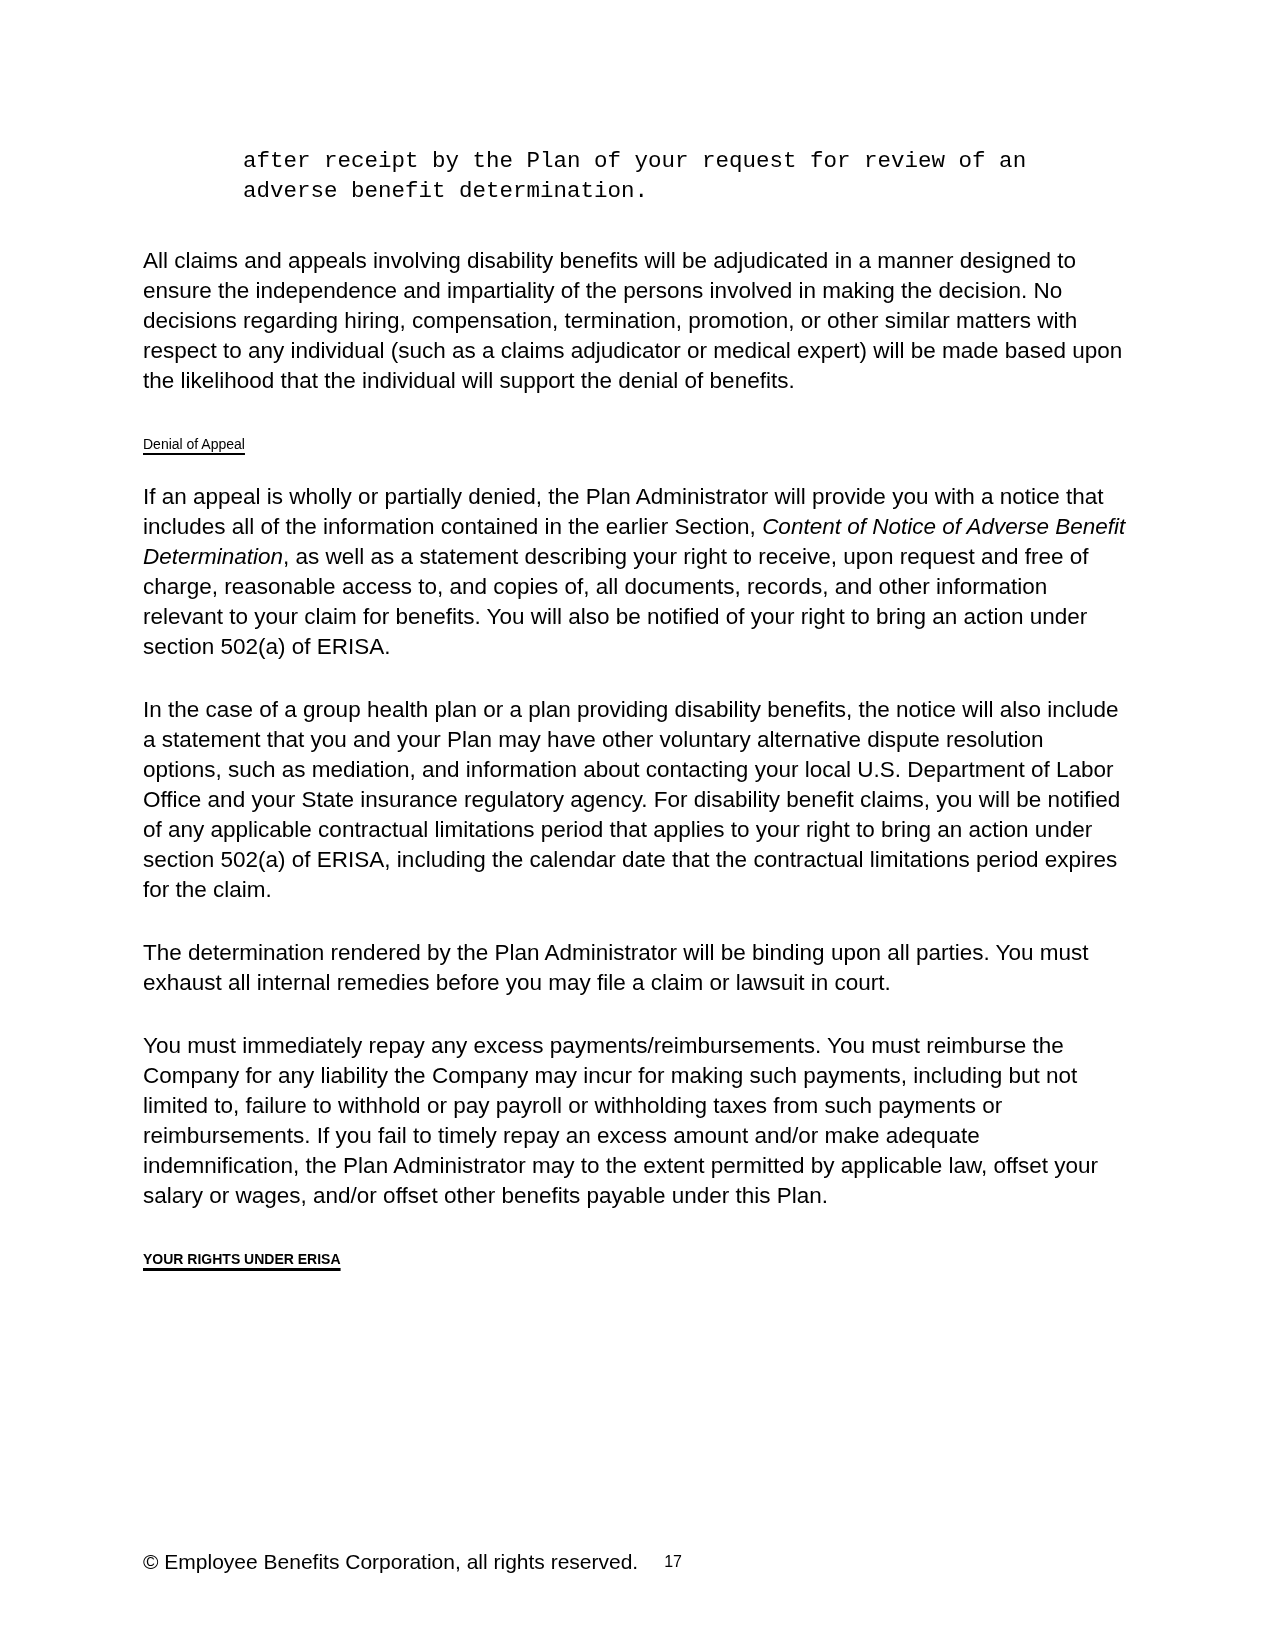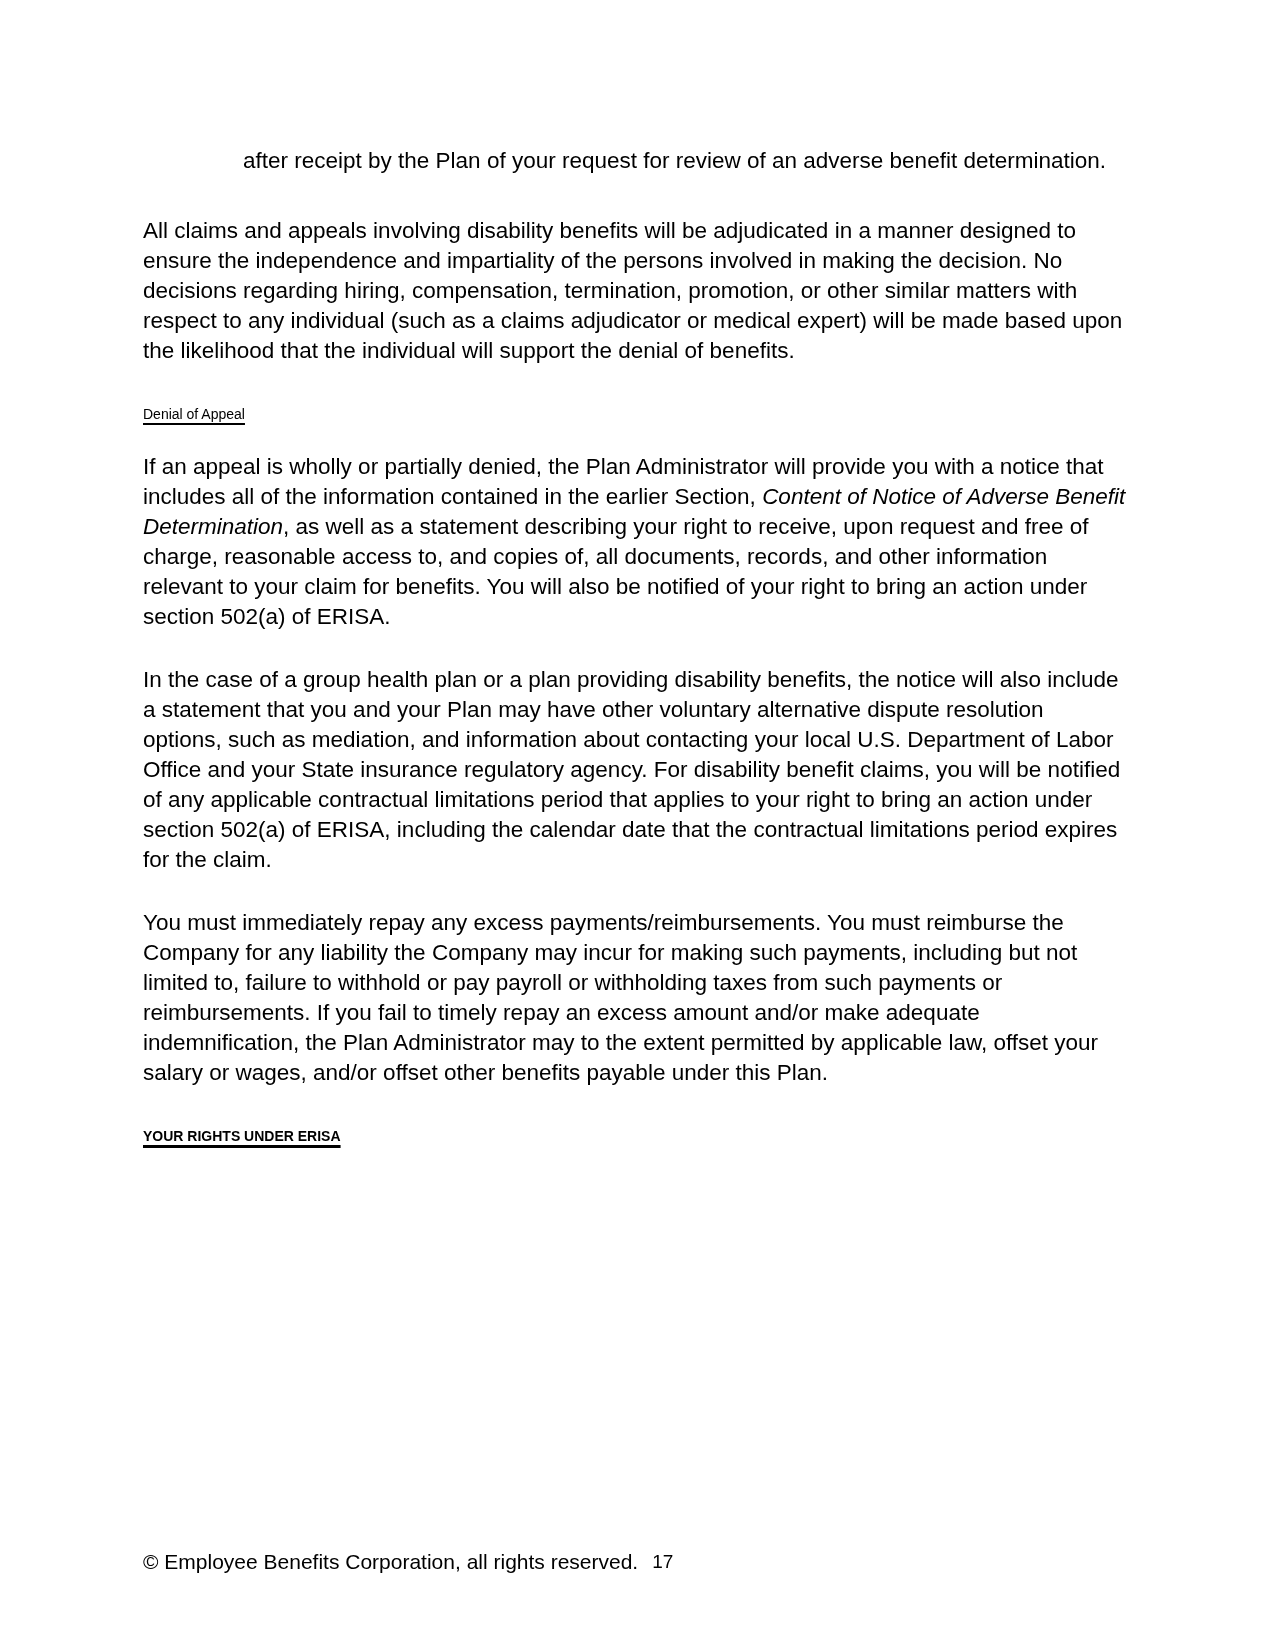--- a/index.html
+++ b/index.html
@@ -27,20 +27,21 @@
     width: 985px;
     font-size: 22.5px;
     line-height: 30px;
   }
   .para {
     margin: 0 0 33px 0;
   }
   .para.indented {
     padding-left: 100px;
     margin-bottom: 40px;
+    font-family: Liberation Mono, monospace;
   }
   .heading {
     font-size: 14px;
     line-height: 30px;
     font-weight: normal;
     text-decoration: underline;
     text-underline-offset: 4px;
     text-decoration-thickness: 1.5px;
     margin: 0 0 23px 0;
   }
@@ -51,41 +52,42 @@
   }
   em {
     font-style: italic;
   }
   .footer {
     position: absolute;
     left: 143px;
     top: 1549px;
     display: flex;
     align-items: center;
-    gap: 14px;
+    gap: 26px;
   }
   .footer .copyright {
     font-size: 21px;
     line-height: 26px;
   }
   .footer .page-num {
-    font-size: 19px;
+    font-size: 16px;
     line-height: 26px;
   }
 </style>
 </head>
 <body>
 
 <div class="page">
   <div class="content">
       <p class="para indented"><span>after receipt by the Plan of your request for review of an adverse benefit determination.</span></p>
       <p class="para"><span>All claims and appeals involving disability benefits will be adjudicated in a manner designed to ensure the independence and impartiality of the persons involved in making the decision. No decisions regarding hiring, compensation, termination, promotion, or other similar matters with respect to any individual (such as a claims adjudicator or medical expert) will be made based upon the likelihood that the individual will support the denial of benefits.</span></p>
       <h2 class="heading">Denial of Appeal</h2>
       <p class="para"><span>If an appeal is wholly or partially denied, the Plan Administrator will provide you with a notice that includes all of the information contained in the earlier Section, </span><em>Content of Notice of Adverse Benefit Determination</em><span>, as well as a statement describing your right to receive, upon request and free of charge, reasonable access to, and copies of, all documents, records, and other information relevant to your claim for benefits. You will also be notified of your right to bring an action under section 502(a) of ERISA.</span></p>
       <p class="para"><span>In the case of a group health plan or a plan providing disability benefits, the notice will also include a statement that you and your Plan may have other voluntary alternative dispute resolution options, such as mediation, and information about contacting your local U.S. Department of Labor Office and your State insurance regulatory agency. For disability benefit claims, you will be notified of any applicable contractual limitations period that applies to your right to bring an action under section 502(a) of ERISA, including the calendar date that the contractual limitations period expires for the claim.</span></p>
+      <p class="para"><span>The determination rendered by the Plan Administrator will be binding upon all parties. You must exhaust all internal remedies before you may file a claim or lawsuit in court.</span></p>
       <p class="para"><span>You must immediately repay any excess payments/reimbursements. You must reimburse the Company for any liability the Company may incur for making such payments, including but not limited to, failure to withhold or pay payroll or withholding taxes from such payments or reimbursements. If you fail to timely repay an excess amount and/or make adequate indemnification, the Plan Administrator may to the extent permitted by applicable law, offset your salary or wages, and/or offset other benefits payable under this Plan.</span></p>
       <h2 class="heading bold">YOUR RIGHTS UNDER ERISA</h2>
     </div>
 
   <div class="footer">
     <span class="copyright">© Employee Benefits Corporation, all rights reserved.</span>
     <span class="page-num">17</span>
   </div>
 </div>
 

